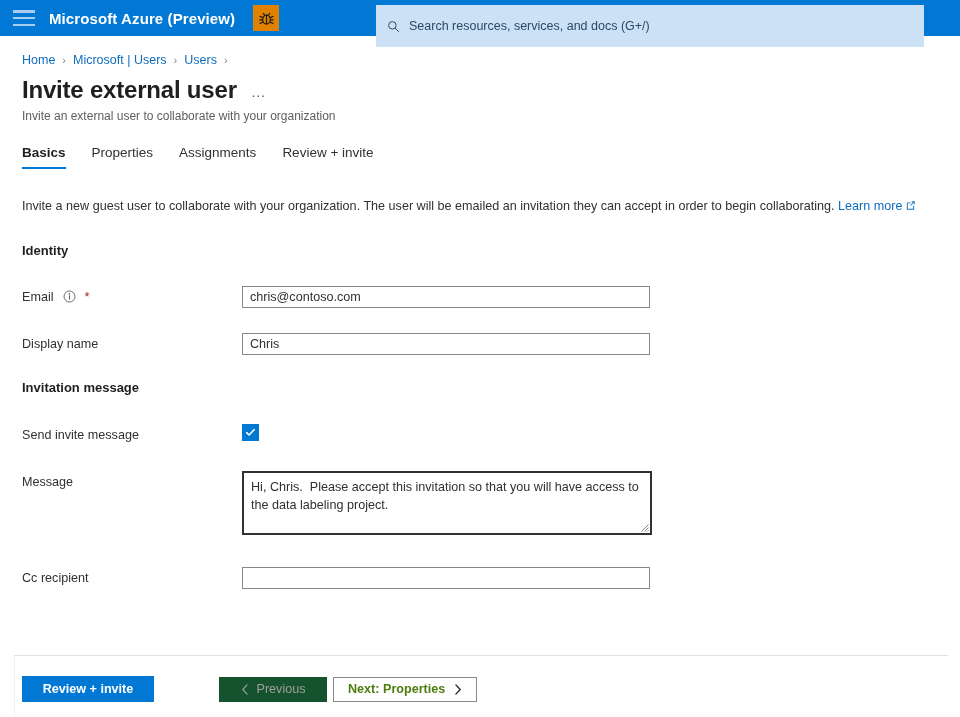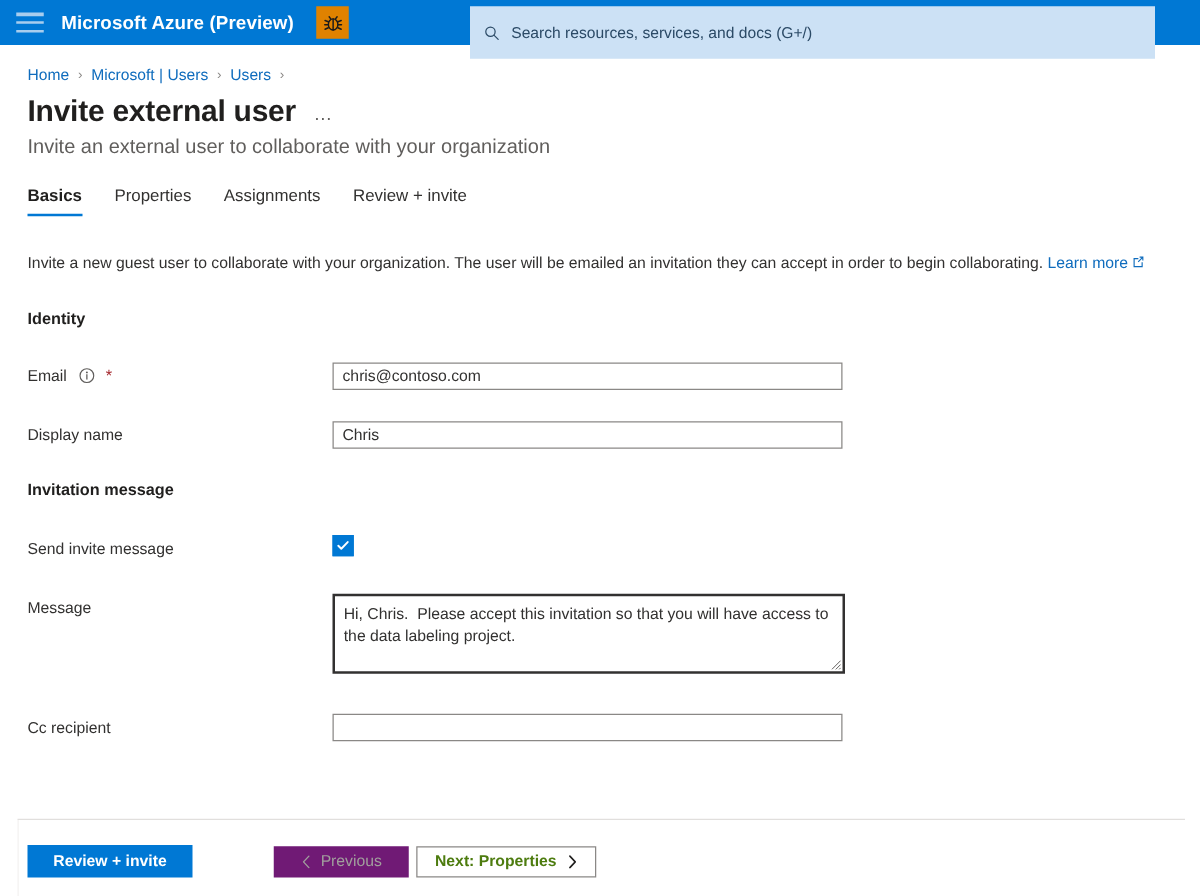--- a/index.html
+++ b/index.html
@@ -132,21 +132,21 @@
     margin-left: 14px;
     margin-bottom: 4px;
     color: #605e5c;
     font-size: 15px;
     letter-spacing: 1.5px;
     cursor: pointer;
     line-height: 1;
   }
   .subtitle {
     padding: 6px 0 0 22px;
-    font-size: 16px;
+    font-size: 12px;
     color: #605e5c;
   }
 
   
   .tabs {
     display: flex;
     padding: 22px 0 0 22px;
     gap: 0;
   }
   .tab {
@@ -197,21 +197,20 @@
     color: #201f1e;
     padding-left: 22px;
   }
   #identity-head { padding-top: 26px; }
   #invitation-head { padding-top: 25px; }
 
   .field-row {
     display: flex;
     align-items: flex-start;
     padding-left: 22px;
-    gap: 24px;
   }
   .field-label {
     width: 220px;
     flex: none;
     font-size: 12.6px;
     color: #323130;
     display: flex;
     align-items: center;
     height: 22px;
   }
@@ -315,21 +314,21 @@
   .btn-primary {
     background: #0078d4;
     color: #ffffff;
     border: none;
     font-weight: bold;
     padding: 0 16px;
     min-width: 132px;
     height: 26px;
   }
   .btn-disabled {
-    background: #701a75;
+    background: #14532d;
     color: #a19f9d;
     border: none;
     padding: 0 18px;
     min-width: 108px;
     margin-left: 65px;
     gap: 8px;
   }
   .btn-secondary {
     background: #ffffff;
     color: #4d7c0f;

